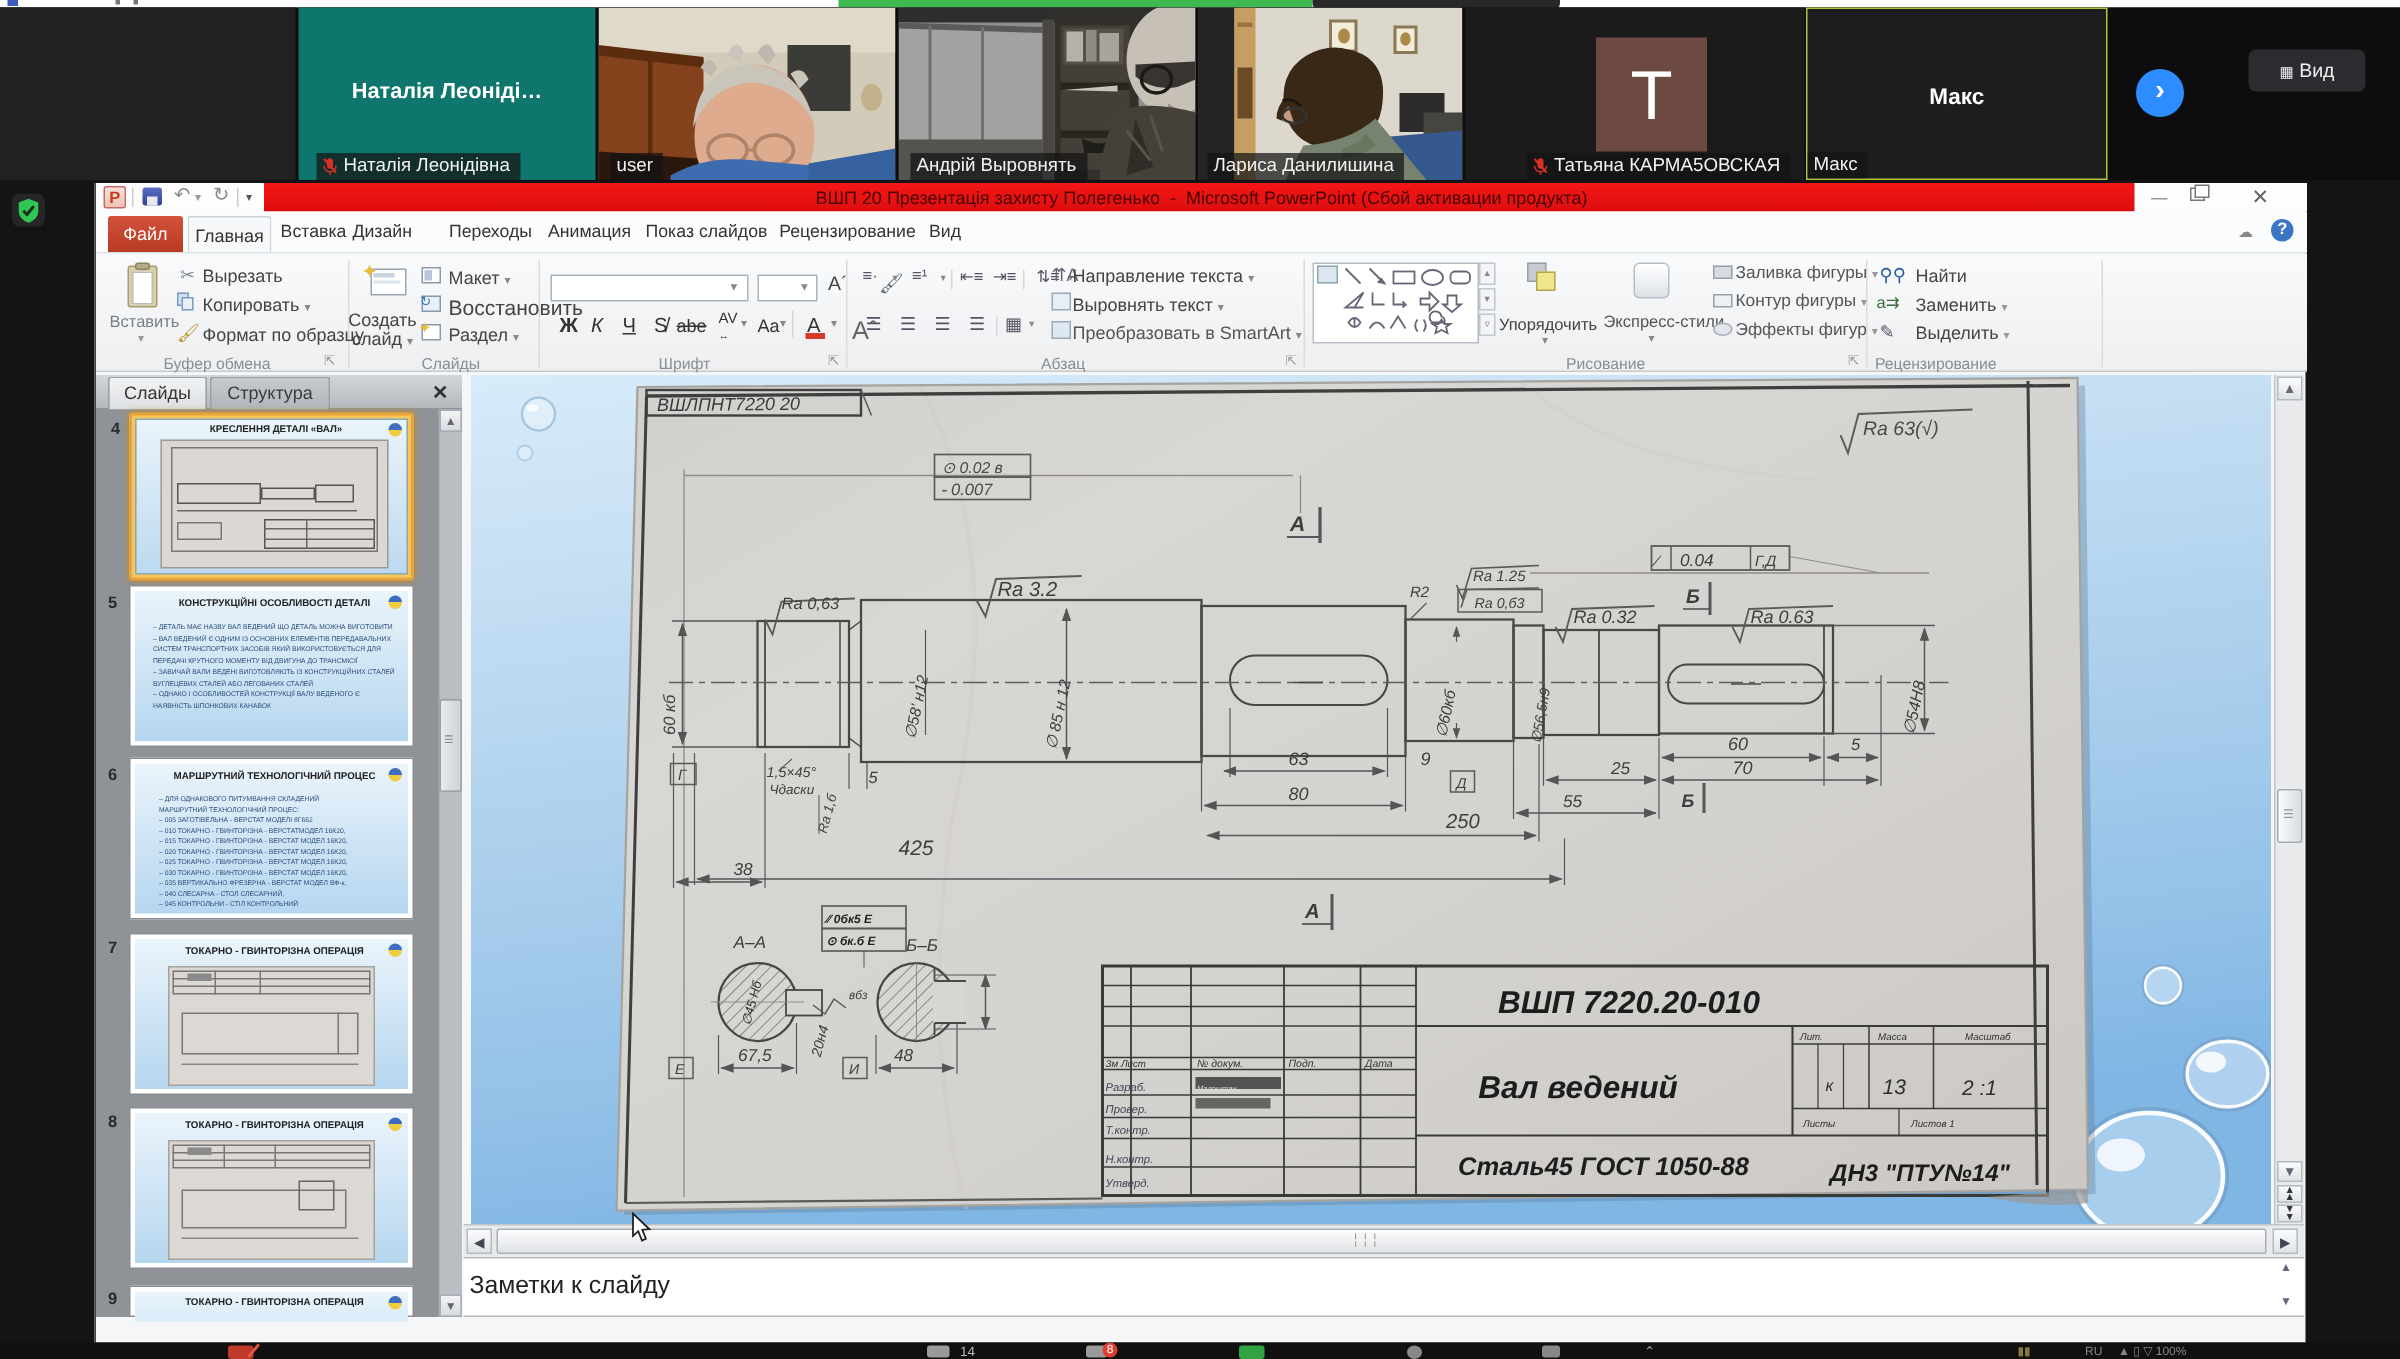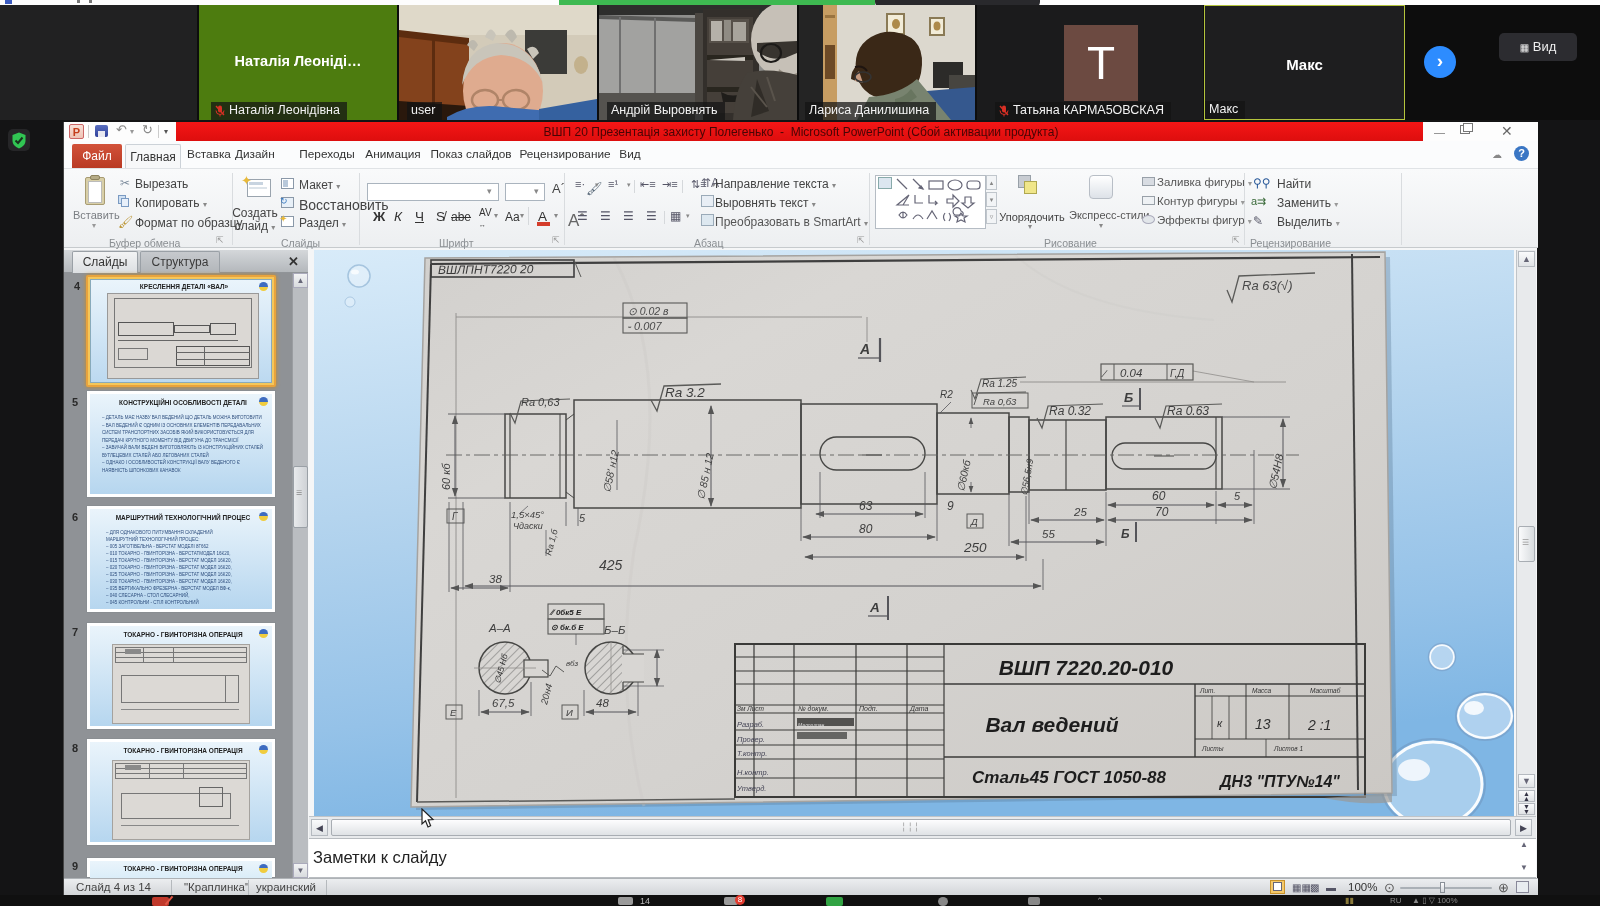--- a/index.html
+++ b/index.html
@@ -16,21 +16,21 @@
 <div class="abs" style="left:5px;top:0;width:7px;height:4px;background:#3b5bc0;"></div>
 <div class="abs" style="left:77px;top:0;width:3px;height:3px;background:#777;"></div>
 <div class="abs" style="left:89px;top:0;width:3px;height:3px;background:#777;"></div>
 <div class="abs" style="left:559px;top:0;width:316px;height:8px;background:#3eb951;border-radius:0 0 3px 3px;"></div>
 <div class="abs" style="left:875px;top:0;width:165px;height:8px;background:#29292c;border-radius:0 0 6px 6px;"></div>
 
 <div class="abs" style="left:0;top:5px;width:1600px;height:115px;background:#0d0d0d;"></div>
 
 <div class="vtile" style="left:0;width:197px;background:#212122;"></div>
 
-<div class="vtile" style="left:199px;width:198px;background:#4d7c0f;">
+<div class="vtile" style="left:199px;width:198px;background:#0f766e;">
  <div class="abs" style="left:0;top:48px;width:198px;text-align:center;color:#fff;font-size:14.5px;font-weight:bold;">Наталія Леоніді…</div>
  <div class="vlabel" style="left:12px;"><svg class="micred" width="10" height="12" viewBox="0 0 10 12">
           <rect x="3" y="0.5" width="4" height="7" rx="2" fill="#d93025"></rect>
           <path d="M1 5.5a4 4 0 0 0 8 0" stroke="#d93025" fill="none"></path>
           <line x1="5" y1="9.5" x2="5" y2="11.5" stroke="#d93025"></line>
           <line x1="1" y1="1" x2="9" y2="10" stroke="#d93025" stroke-width="1.4"></line>
         </svg>Наталія Леонідівна</div>
 </div>
 
 <div class="vtile" style="left:399px;width:198px;">
@@ -110,21 +110,21 @@
   <ellipse cx="64" cy="72" rx="8" ry="5" fill="none" stroke="#333" stroke-width="1.6"></ellipse>
   <path d="M70 92 Q100 90 118 74 L152 115 L58 115 Z" fill="#78836f"></path>
   <path d="M96 94 q10 -2 16 -10 l6 8 q-10 8 -22 8 z" fill="#68755f"></path>
  </svg>
  <div class="vlabel" style="left:6px;">Лариса Данилишина</div>
 </div>
 
 <div class="vtile" style="left:977px;width:226px;background:#1b1b1c;">
  <div class="abs" style="left:87px;top:20px;width:74px;height:76px;background:#6c4a41;"></div>
  <div class="abs" style="left:87px;top:20px;width:74px;height:76px;color:#fff;font-size:46px;font-weight:normal;text-align:center;line-height:76px;">T</div>
- <div class="vlabel" style="left:18px;"><svg class="micred" width="10" height="12" viewBox="0 0 10 12">
+ <div class="vlabel" style="left:41px;"><svg class="micred" width="10" height="12" viewBox="0 0 10 12">
           <rect x="3" y="0.5" width="4" height="7" rx="2" fill="#d93025"></rect>
           <path d="M1 5.5a4 4 0 0 0 8 0" stroke="#d93025" fill="none"></path>
           <line x1="5" y1="9.5" x2="5" y2="11.5" stroke="#d93025"></line>
           <line x1="1" y1="1" x2="9" y2="10" stroke="#d93025" stroke-width="1.4"></line>
         </svg>Татьяна КАРМА5ОВСКАЯ</div>
 </div>
 
 <div class="vtile" style="left:1204px;width:201px;background:#1e1e1f;border:1px solid #b4c43c;">
  <div class="abs" style="left:0;top:50px;width:199px;text-align:center;color:#fff;font-size:15px;font-weight:bold;">Макс</div>
  <div class="vlabel" style="left:0;">Макс</div>
@@ -690,39 +690,20 @@
  <div class="abs" style="left:592px;top:5px;color:#999;font-size:9px;letter-spacing:1px;">╎╎╎</div>
  <div class="abs" style="left:1206px;top:2px;width:17px;height:17px;background:linear-gradient(#fafbfc,#e0e3e6);border:1px solid #b5bac0;color:#445;font-size:9px;text-align:center;line-height:16px;">▶</div>
 </div>
 
 <div class="abs" style="left:245px;top:716px;width:1227px;height:40px;background:#fff;border-top:1px solid #b8bcc0;border-bottom:1px solid #b8bcc0;">
  <div class="abs" style="left:4px;top:9px;color:#222;font-size:16.5px;">Заметки к слайду</div>
  <div class="abs" style="left:1206px;top:1px;width:18px;height:14px;color:#667;font-size:8px;text-align:center;">▲</div>
  <div class="abs" style="left:1206px;top:24px;width:18px;height:14px;color:#667;font-size:8px;text-align:center;">▼</div>
 </div>
 
-<div class="abs" style="left:0;top:756px;width:1474px;height:17px;background:linear-gradient(#eceef0,#d3d6d9);border-top:1px solid #aeb2b6;color:#444;font-size:11.5px;">
- <div class="abs" style="left:12px;top:2px;">Слайд 4 из 14</div>
- <div class="abs" style="left:107px;top:1px;width:1px;height:15px;background:#b5b9bd;"></div>
- <div class="abs" style="left:120px;top:2px;">"Краплинка"</div>
- <div class="abs" style="left:184px;top:1px;width:1px;height:15px;background:#b5b9bd;"></div>
- <div class="abs" style="left:192px;top:2px;">украинский</div>
- <div class="abs" style="left:262px;top:1px;width:1px;height:15px;background:#b5b9bd;"></div>
- <div class="abs" style="left:1206px;top:1px;width:15px;height:14px;background:#f5c96a;border:1px solid #c8922a;"></div>
- <div class="abs" style="left:1209px;top:3px;width:9px;height:9px;background:#fff;border:1px solid #667;"></div>
- <div class="abs" style="left:1228px;top:3px;color:#556;font-size:10px;">▦▦</div>
- <div class="abs" style="left:1246px;top:3px;color:#556;font-size:10px;">▩</div>
- <div class="abs" style="left:1262px;top:3px;color:#556;font-size:10px;">▬</div>
- <div class="abs" style="left:1284px;top:2px;color:#333;">100%</div>
- <div class="abs" style="left:1320px;top:1px;color:#555;font-size:13px;">⊙</div>
- <div class="abs" style="left:1336px;top:8px;width:92px;height:2px;background:#aab0b6;border-radius:1px;"></div>
- <div class="abs" style="left:1376px;top:3px;width:5px;height:11px;background:linear-gradient(#fdfdfe,#d2d6da);border:1px solid #8a9098;"></div>
- <div class="abs" style="left:1434px;top:1px;color:#555;font-size:13px;">⊕</div>
- <div class="abs" style="left:1452px;top:2px;width:13px;height:12px;border:1px solid #889;background:#e8ecf0;"></div>
-</div>
 </div>
 
 <svg class="abs" style="left:421px;top:808px;z-index:60;" width="14" height="21" viewBox="0 0 14 21">
  <path d="M1 1 L1 16 L4.5 12.8 L7 19 L9.6 17.8 L7.2 11.8 L12 11.5 Z" fill="#fff" stroke="#222" stroke-width="1.2"></path>
 </svg>
 
 <div class="abs" style="left:0;top:895px;width:1600px;height:11px;background:#101010;">
  <div class="abs" style="left:152px;top:2px;width:17px;height:9px;background:#c0392b;border-radius:2px;"></div>
  <div class="abs" style="left:168px;top:0;width:2px;height:11px;background:#e05545;transform:rotate(40deg);"></div>
  <div class="abs" style="left:618px;top:2px;width:15px;height:8px;background:#9a9a9a;border-radius:2px;"></div>

